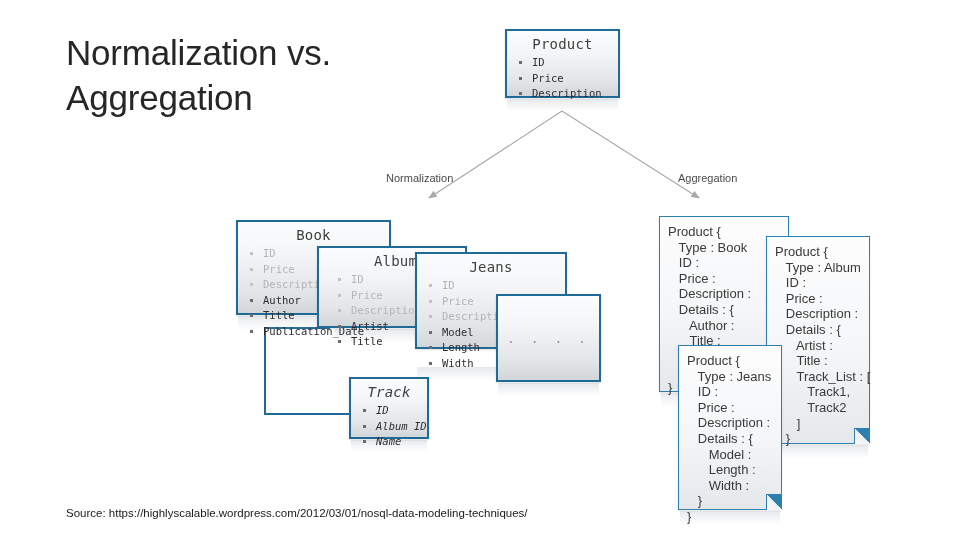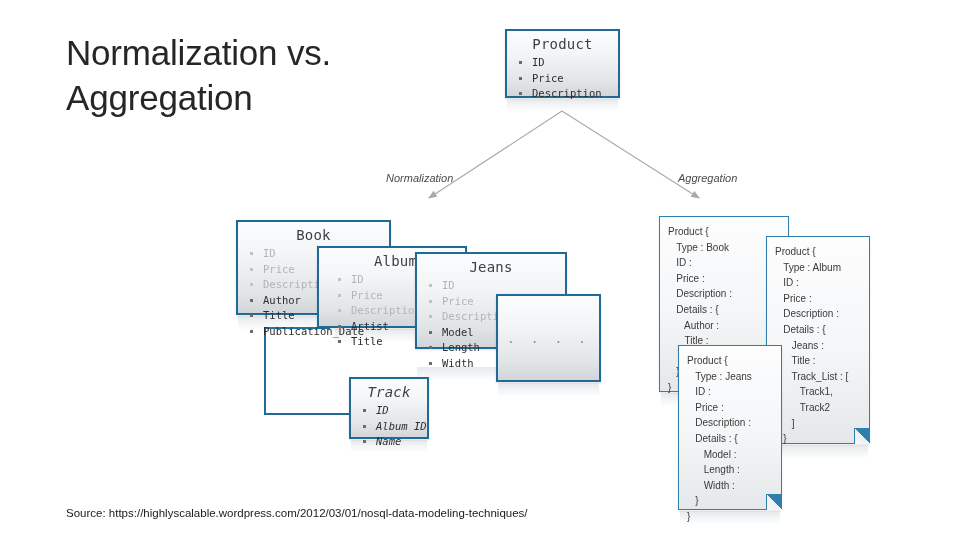--- a/index.html
+++ b/index.html
@@ -118,41 +118,40 @@
     width: 15px;
     height: 15px;
     background: linear-gradient(to bottom left, #2e7fae 0%, #2e7fae 48%, #eef1f3 50%, #f7f9fa 100%);
     border-left: 1px solid #2e7fae;
     border-top: 1px solid #2e7fae;
   }
   .doc .lines {
     padding: 7px 0 0 8px;
   }
   .doc .ln {
-    font-size: 10px;
+    font-size: 13px;
     line-height: 15.6px;
     color: #3a3a3a;
     white-space: pre;
   }
 
   
   svg.overlay {
     position: absolute;
     left: 0;
     top: 0;
     width: 960px;
     height: 540px;
     pointer-events: none;
   }
   .branch-label {
     position: absolute;
     font-size: 11px;
     color: #4a4a4a;
     white-space: nowrap;
-    font-style: italic;
   }
 </style>
 </head>
 <body>
 
 <div id="slide">
 
   <div id="title">Normalization vs.
 Aggregation</div>
 
@@ -258,21 +257,21 @@
   <div class="reflect" style="left:661px; top:393px; width:126px; height:14px;"></div>
 
   <div class="doc" style="left:766px; top:236px; width:104px; height:208px; z-index:6;">
     <div class="lines">
       <div class="ln">Product {</div>
       <div class="ln">   Type : Album</div>
       <div class="ln">   ID :</div>
       <div class="ln">   Price :</div>
       <div class="ln">   Description :</div>
       <div class="ln">   Details : {</div>
-      <div class="ln">      Jeans :</div>
+      <div class="ln">      Artist :</div>
       <div class="ln">      Title :</div>
       <div class="ln">      Track_List : [</div>
       <div class="ln">         Track1,</div>
       <div class="ln">         Track2</div>
       <div class="ln">      ]</div>
       <div class="ln">   }</div>
       <div class="ln">}</div>
     </div>
     <div class="doc-fold"></div>
   </div>

